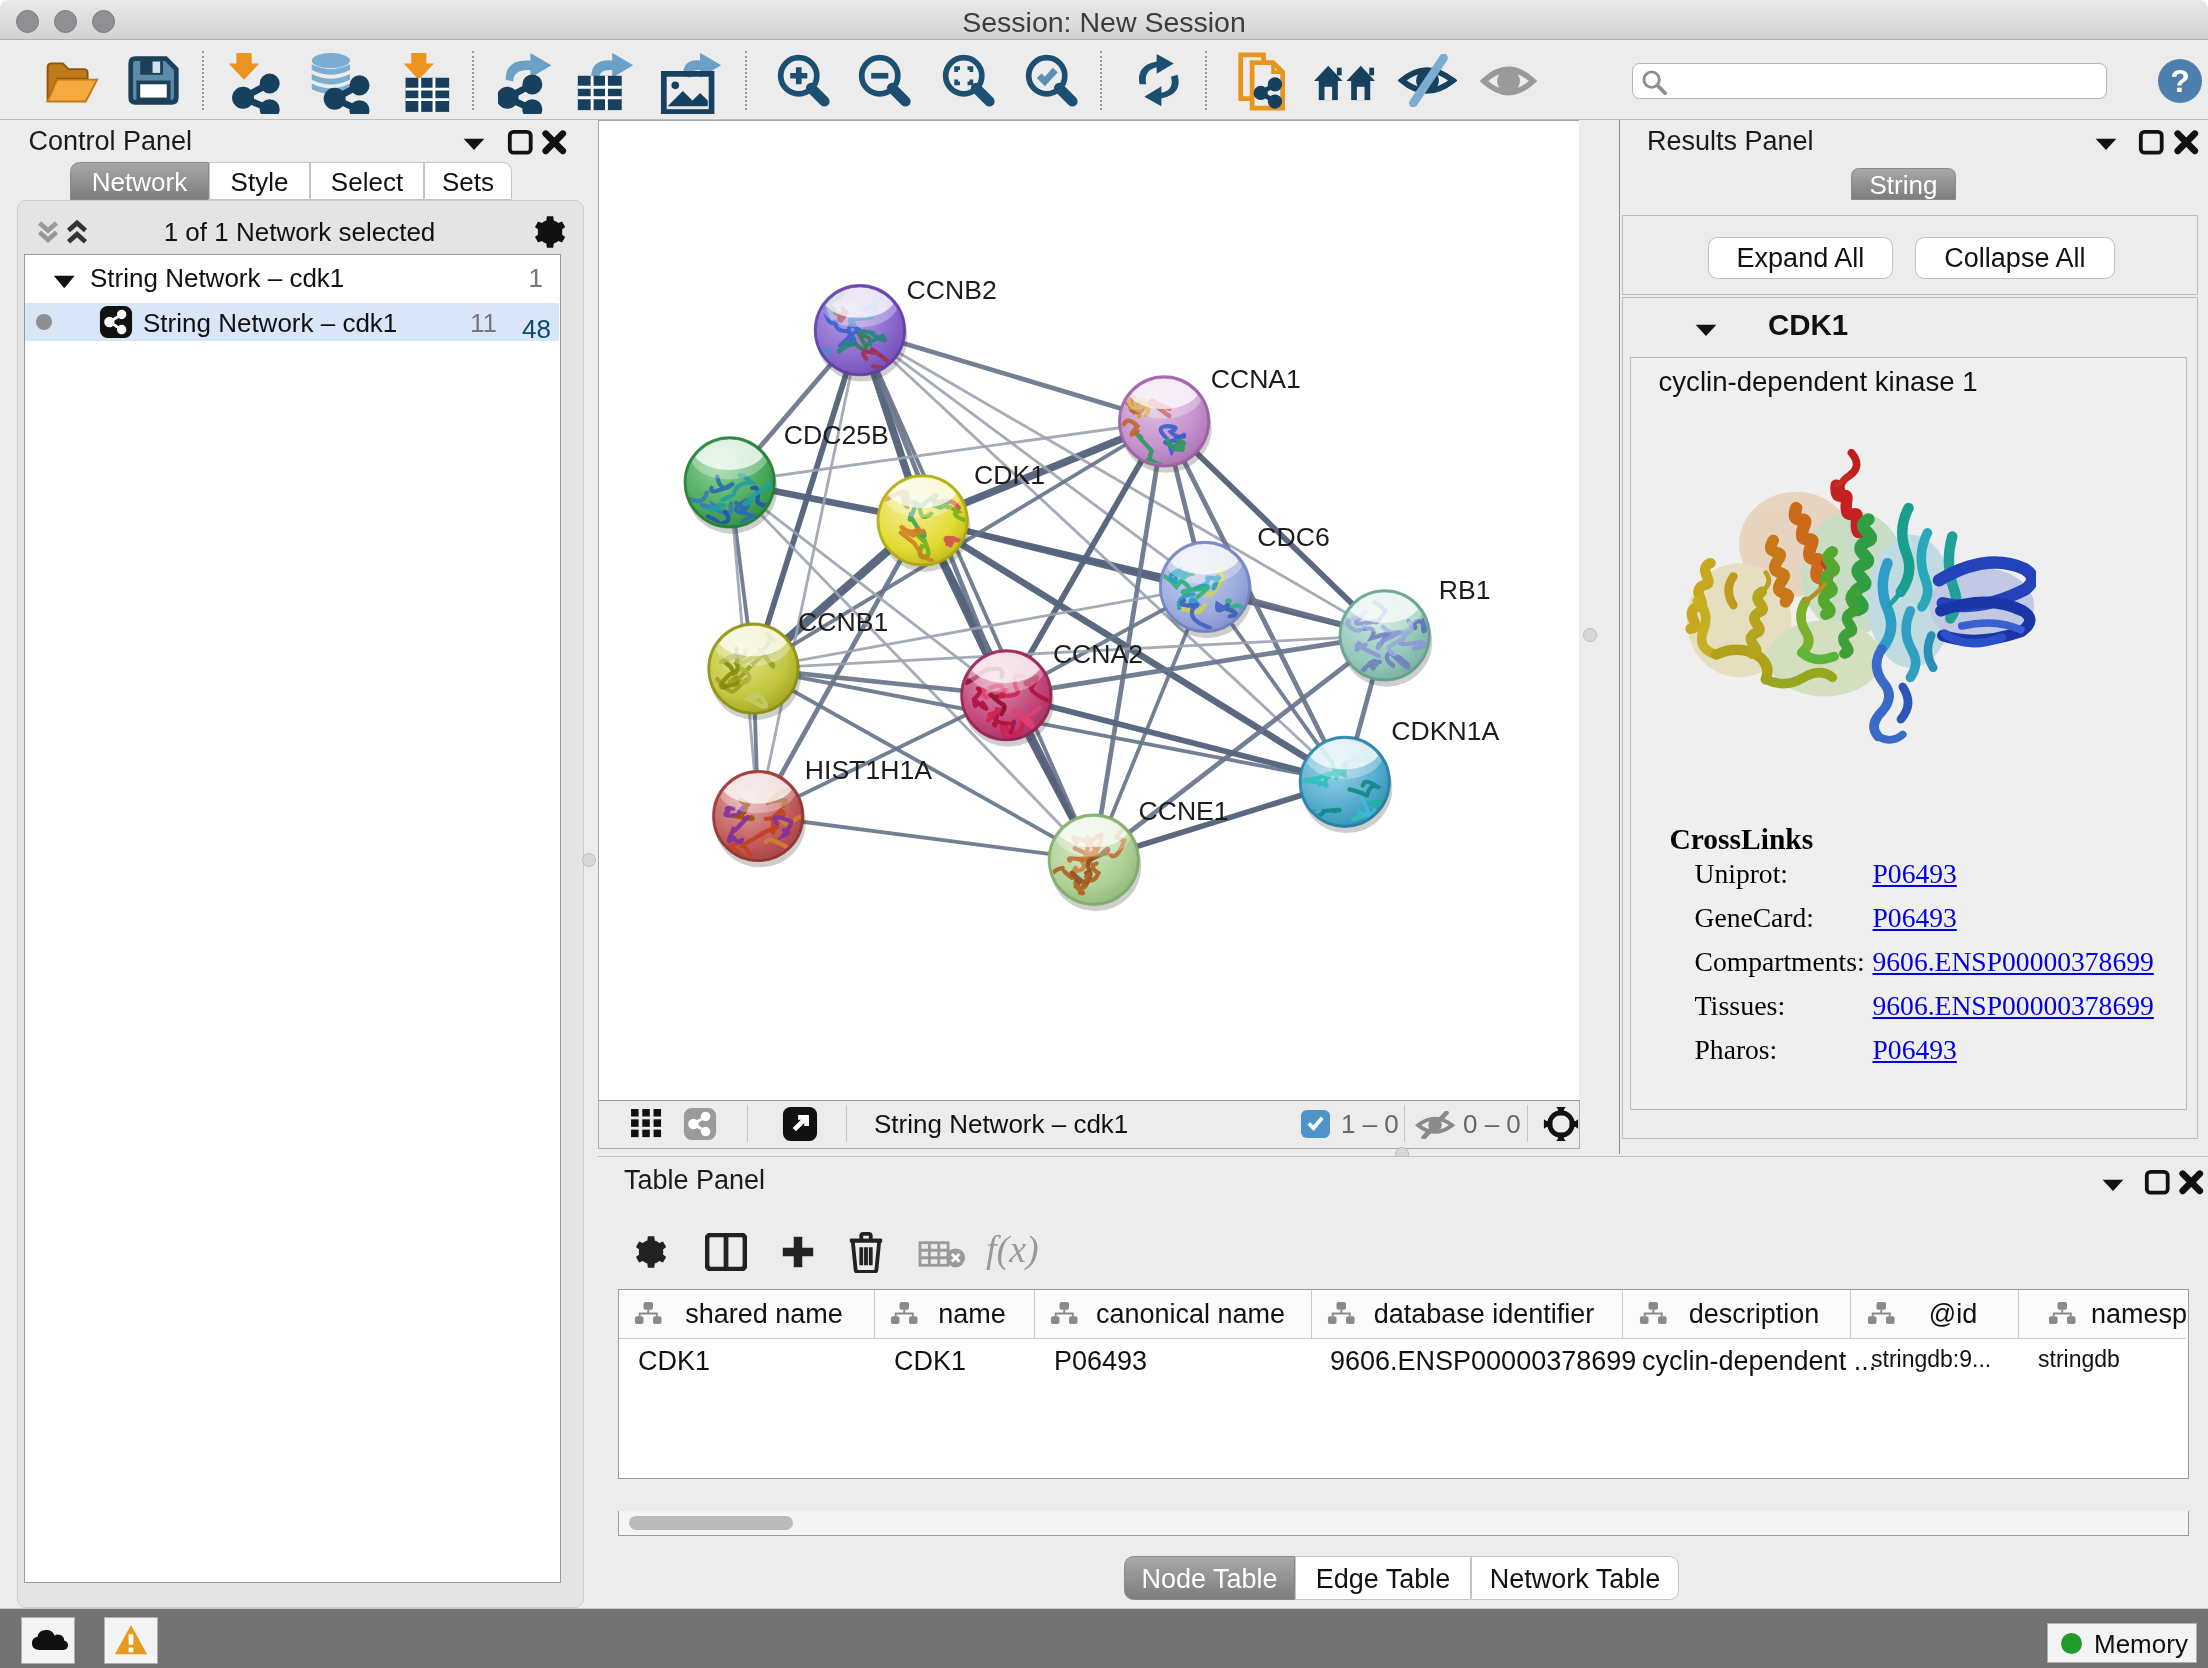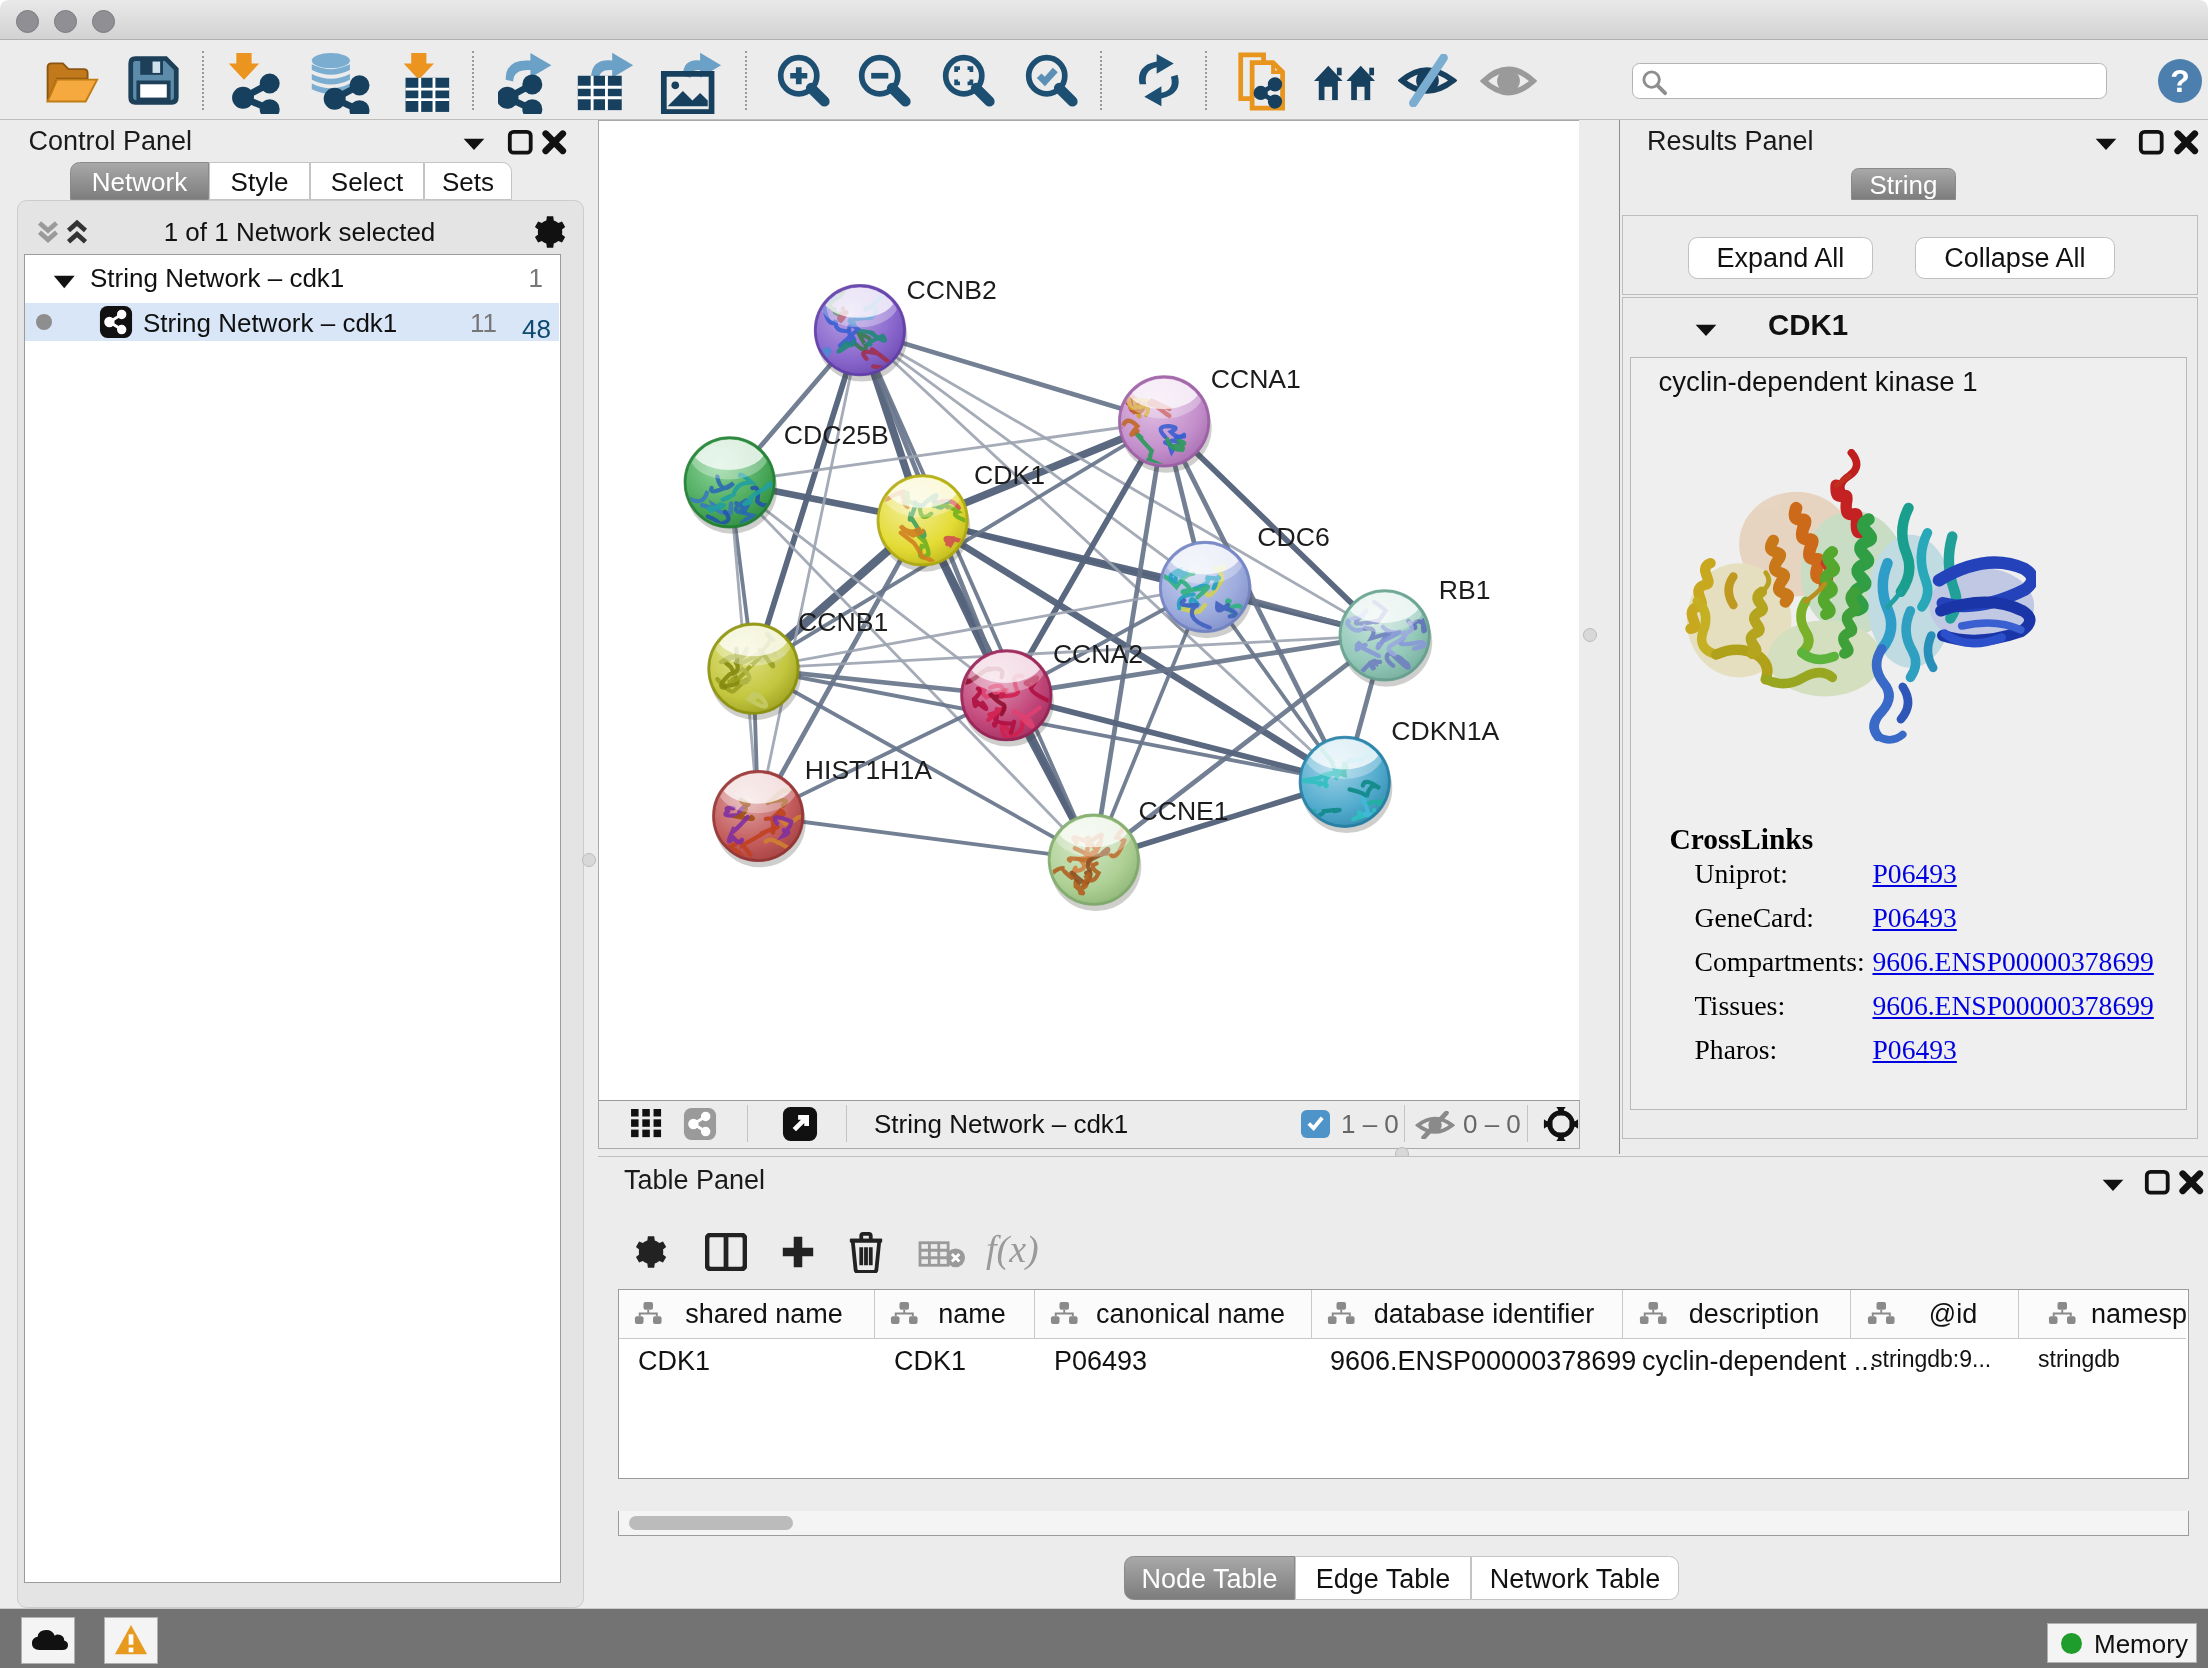--- a/index.html
+++ b/index.html
@@ -22,20 +22,21 @@
 .tab { position:absolute; height:38px; font-size:26px; text-align:center; background:#fff; border:1px solid #c4c4c4; color:#111; line-height:38px; }
 .tabsel { background:linear-gradient(#a8a8a8,#7d7d7d); color:#fff; border-color:#8a8a8a; }
 </style>
 </head>
 <body>
 <div id="win">
   <div id="titlebar">
     <div class="tl" style="left:16px;"></div>
     <div class="tl" style="left:54px;"></div>
     <div class="tl" style="left:92px;"></div>
+    <div id="title">Session: New Session</div>
   </div>
   <div id="toolbar">
     <svg class="abs" style="left:40px;top:11.4px" width="59" height="59" viewBox="0 0 62 62">
       <path d="M8 52 L8 16 Q8 12 12 12 L24 12 L30 18 L46 18 Q50 18 50 22 L50 28 L18 28 Z" fill="#c2791b" stroke="#8a5512" stroke-width="2"></path>
       <path d="M8 52 L18 29 L60 29 L48 52 Z" fill="#f5a93f" stroke="#c07c14" stroke-width="2"></path>
     </svg>
     <svg class="abs" style="left:126px;top:11.4px" width="55" height="57" viewBox="0 0 58 60">
       <path d="M5 12 Q5 7 10 7 L42 7 L53 18 L53 48 Q53 53 48 53 L10 53 Q5 53 5 48 Z" fill="#5d8cab" stroke="#1d3f58" stroke-width="5"></path>
       <rect x="15" y="7" width="24" height="17" fill="#1d3f58"></rect>
       <rect x="28" y="10" width="8" height="12" fill="#cfe2ee"></rect>
@@ -633,21 +634,21 @@
         <path d="M6 8 L28 8 L17 20 Z" fill="#111"></path>
       </svg>
     <svg class="abs" style="left:517px;top:7.6px" width="28.5" height="28.5" viewBox="0 0 30 30">
         <rect x="4" y="4" width="22" height="22" rx="4" fill="none" stroke="#111" stroke-width="4"></rect>
       </svg>
     <svg class="abs" style="left:552px;top:7.6px" width="28.5" height="28.5" viewBox="0 0 30 30">
         <path d="M6 6 L24 24 M24 6 L6 24" stroke="#111" stroke-width="7" stroke-linecap="round"></path>
       </svg>
     <div class="tab tabsel" style="left:231px;top:48px;width:105px;height:32px;line-height:32px;border-radius:7.6px 7.6px 0 0;">String</div>
     <div style="position:absolute;left:1.9px;top:95px;width:576px;height:80px;background:#ececec;border:1.9px solid #bdbdbd;">
-      <div style="position:absolute;left:65px;top:21px;width:185px;height:42px;background:#fff;border:1px solid #c0c0c0;border-radius:9.5px;font-size:27px;color:#111;text-align:center;line-height:40px;">Expand All</div>
+      <div style="position:absolute;left:85px;top:21px;width:185px;height:42px;background:#fff;border:1px solid #c0c0c0;border-radius:9.5px;font-size:27px;color:#111;text-align:center;line-height:40px;">Expand All</div>
       <div style="position:absolute;left:292px;top:21px;width:200px;height:42px;background:#fff;border:1px solid #c0c0c0;border-radius:9.5px;font-size:27px;color:#111;text-align:center;line-height:40px;">Collapse All</div>
     </div>
     <div style="position:absolute;left:1.9px;top:177px;width:576px;height:842px;background:#ececec;border:1.9px solid #bdbdbd;">
       <svg class="abs" style="left:67px;top:19px" width="32" height="25" viewBox="0 0 34 26">
           <path d="M6 8 L28 8 L17 20 Z" fill="#111"></path>
         </svg>
       <div style="position:absolute;left:145px;top:9.5px;font-size:29.5px;font-weight:bold;color:#111;">CDK1</div>
       <div style="position:absolute;left:7.6px;top:59px;width:557px;height:753px;background:#efefef;border:1px solid #b8b8b8;">
         <div style="position:absolute;left:27px;top:7.6px;font-size:27.6px;color:#111;">cyclin-dependent kinase 1</div>
         <svg class="abs" style="left:51px;top:91px" width="354" height="295" viewBox="0 0 372 310">

